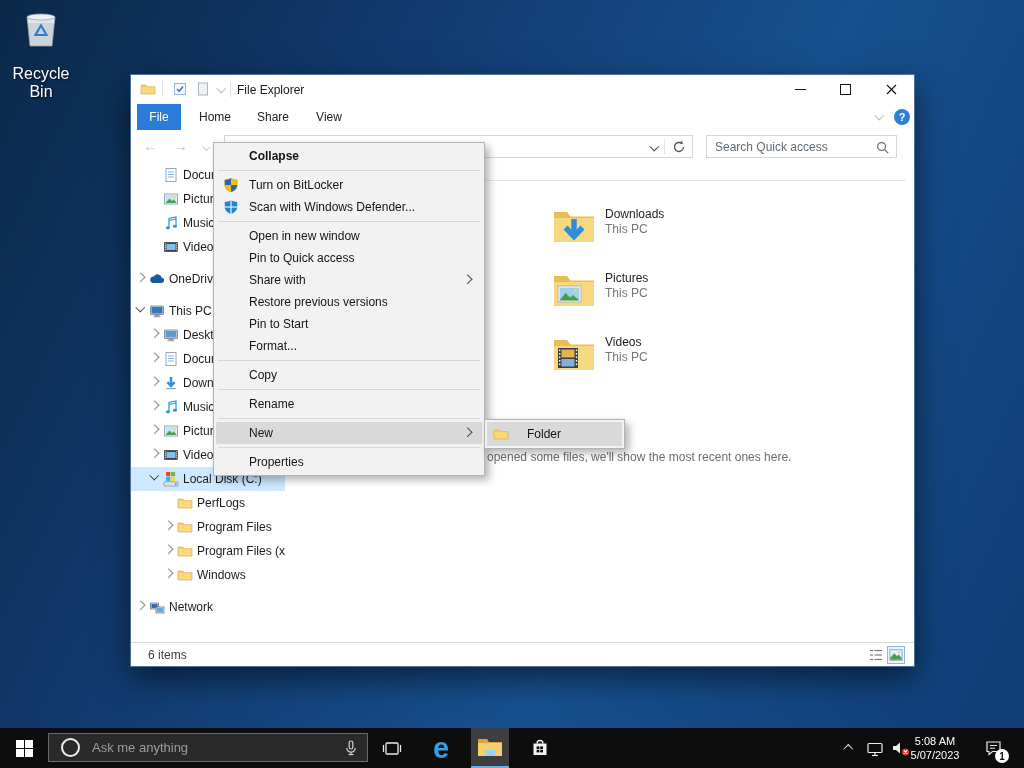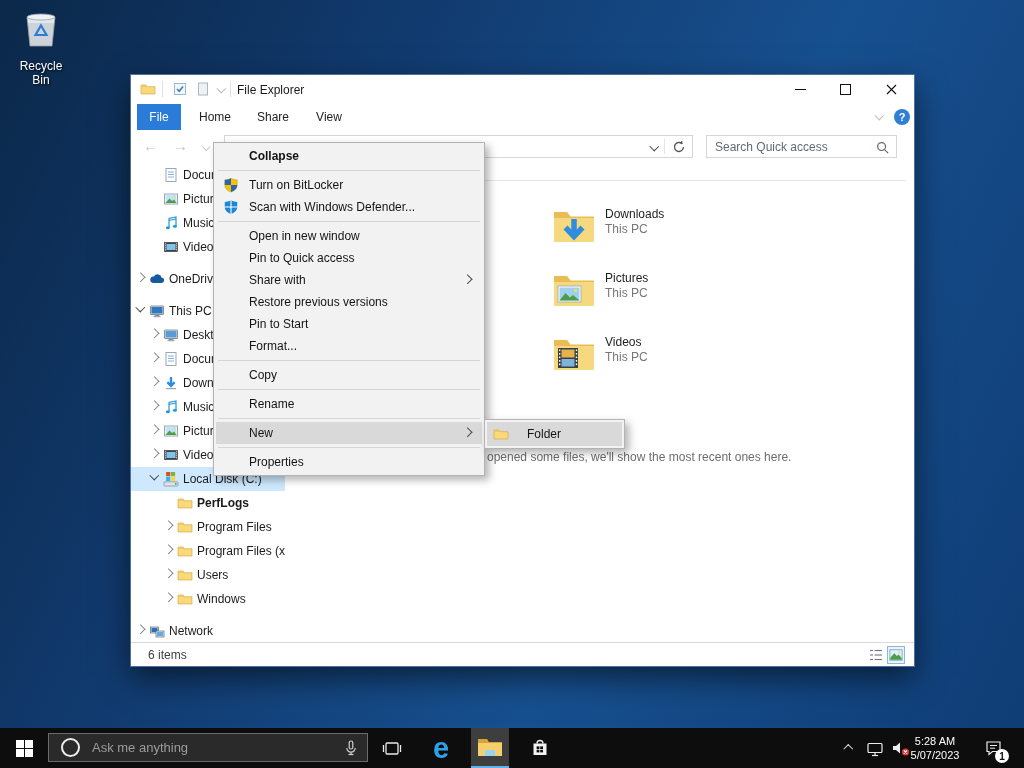--- a/index.html
+++ b/index.html
@@ -10,21 +10,21 @@
   
   .cv{display:inline-block;width:11px;height:11px;position:relative}
   .cv::before{content:"";position:absolute;width:5.5px;height:5.5px;border:solid #8a8a8a;border-width:0 1.3px 1.3px 0;top:2px;left:2px;transform:rotate(-45deg)}
   .cv.down::before{transform:rotate(45deg);top:0;border-color:#444}
   .cv.up::before{transform:rotate(-135deg);top:3px;border-color:#e8e8e8}
   .cv.dark::before{border-color:#4a4a4a}
   .cv.light::before{border-color:#b9b9b9}
   
   #recycle{position:absolute;left:12px;top:8px;width:58px;text-align:center}
   #recycle .rb-icon{width:40px;height:46px;margin:0 auto}
-  #recycle .rb-label{margin-top:5px;font-size:12px;color:#fff;text-shadow:1px 1px 2px rgba(0,0,0,.8)}
+  #recycle .rb-label{margin-top:11px;font-size:16px;color:#fff;text-shadow:1px 1px 2px rgba(0,0,0,.8)}
   
   .win{position:absolute;left:131px;top:75px;width:783px;height:591px;background:#fff;
     box-shadow:0 0 0 1px #50719a,0 12px 30px rgba(0,0,0,.55)}
   .titlebar{position:absolute;top:0;left:0;right:0;height:29px;background:#fff}
   .qat{position:absolute;top:6px;width:16px;height:16px}
   .q1{left:9px}.q2{left:41px}.q3{left:64px}
   .qat-caret{position:absolute;left:85px;top:10px}
   .tsep{position:absolute;top:6px;width:1px;height:16px;background:#e0e0e0}
   .ts1{left:31px}.ts2{left:99px}
   .wtitle{position:absolute;left:106px;top:8px;font-size:12px;color:#1a1a1a}
@@ -371,21 +371,21 @@
                 <rect x="4.8" width="4.2" height="4.2" fill="#7cb342"></rect>
                 <rect y="4.8" width="4.2" height="4.2" fill="#29b6f6"></rect>
                 <rect x="4.8" y="4.8" width="4.2" height="4.2" fill="#fdd835"></rect>
               </g>
               <rect x="1" y="10.8" width="14" height="4.2" rx=".8" fill="#dfe3e8" stroke="#7b8691" stroke-width=".7"></rect>
               <circle cx="12.8" cy="12.9" r=".9" fill="#43a047"></circle>
             </svg>
           </span>
           <span class="tlabel">Local Disk (C:)</span>
         </div>
-        <div class="tree-item chev-none" style="padding-left: 32px; font-weight: bold;">
+        <div class="tree-item chev-none" style="padding-left: 32px;">
           <span class="chev"><span class="cv"></span></span>
           <span class="ticon">
             <svg viewBox="0 0 16 16">
               <path d="M1 4h5l1.3 1.7H15V13H1z" fill="#fbd978" stroke="#cfa43c" stroke-width=".6"></path>
               <path d="M1 4h5l1.3 1.7H1z" fill="#eec35e"></path>
             </svg>
           </span>
           <span class="tlabel">PerfLogs</span>
         </div>
         <div class="tree-item chev-right" style="padding-left: 32px;">
@@ -400,30 +400,20 @@
         </div>
         <div class="tree-item chev-right" style="padding-left: 32px;">
           <span class="chev"><span class="cv"></span></span>
           <span class="ticon">
             <svg viewBox="0 0 16 16">
               <path d="M1 4h5l1.3 1.7H15V13H1z" fill="#fbd978" stroke="#cfa43c" stroke-width=".6"></path>
               <path d="M1 4h5l1.3 1.7H1z" fill="#eec35e"></path>
             </svg>
           </span>
           <span class="tlabel">Program Files (x86)</span>
-        </div>
-        <div class="tree-item chev-right" style="padding-left: 32px;">
-          <span class="chev"><span class="cv"></span></span>
-          <span class="ticon">
-            <svg viewBox="0 0 16 16">
-              <path d="M1 4h5l1.3 1.7H15V13H1z" fill="#fbd978" stroke="#cfa43c" stroke-width=".6"></path>
-              <path d="M1 4h5l1.3 1.7H1z" fill="#eec35e"></path>
-            </svg>
-          </span>
-          <span class="tlabel">Users</span>
         </div>
         <div class="tree-item chev-right" style="padding-left: 32px;">
           <span class="chev"><span class="cv"></span></span>
           <span class="ticon">
             <svg viewBox="0 0 16 16">
               <path d="M1 4h5l1.3 1.7H15V13H1z" fill="#fbd978" stroke="#cfa43c" stroke-width=".6"></path>
               <path d="M1 4h5l1.3 1.7H1z" fill="#eec35e"></path>
             </svg>
           </span>
           <span class="tlabel">Windows</span>
@@ -710,21 +700,21 @@
     <div class="tb-btn tray-vol">
         <span>
           <svg width="20" height="17" viewBox="0 0 20 17">
             <path d="M2 6h3l4-3.5v11L5 10H2z" fill="#ececec"></path>
             <circle cx="14.5" cy="12" r="3.6" fill="#d83b2f"></circle>
             <path d="M12.9 10.4l3.2 3.2m0-3.2-3.2 3.2" stroke="#fff" stroke-width="1.1"></path>
           </svg>
         </span>
       </div>
     <div class="tb-btn tray-clock">
-      <span>5:28 AM</span>
+      <span>5:08 AM</span>
       <span>5/07/2023</span>
     </div>
     <div class="tb-btn tray-ac">
         <span>
           <svg width="19" height="18" viewBox="0 0 19 18">
             <path d="M3 3h13v9.5H8.5L5 15.5v-3H3z" fill="none" stroke="#ececec" stroke-width="1.2"></path>
             <line x1="6" y1="6.5" x2="13" y2="6.5" stroke="#ececec" stroke-width="1"></line>
             <line x1="6" y1="9.2" x2="11" y2="9.2" stroke="#ececec" stroke-width="1"></line>
           </svg>
         </span>

